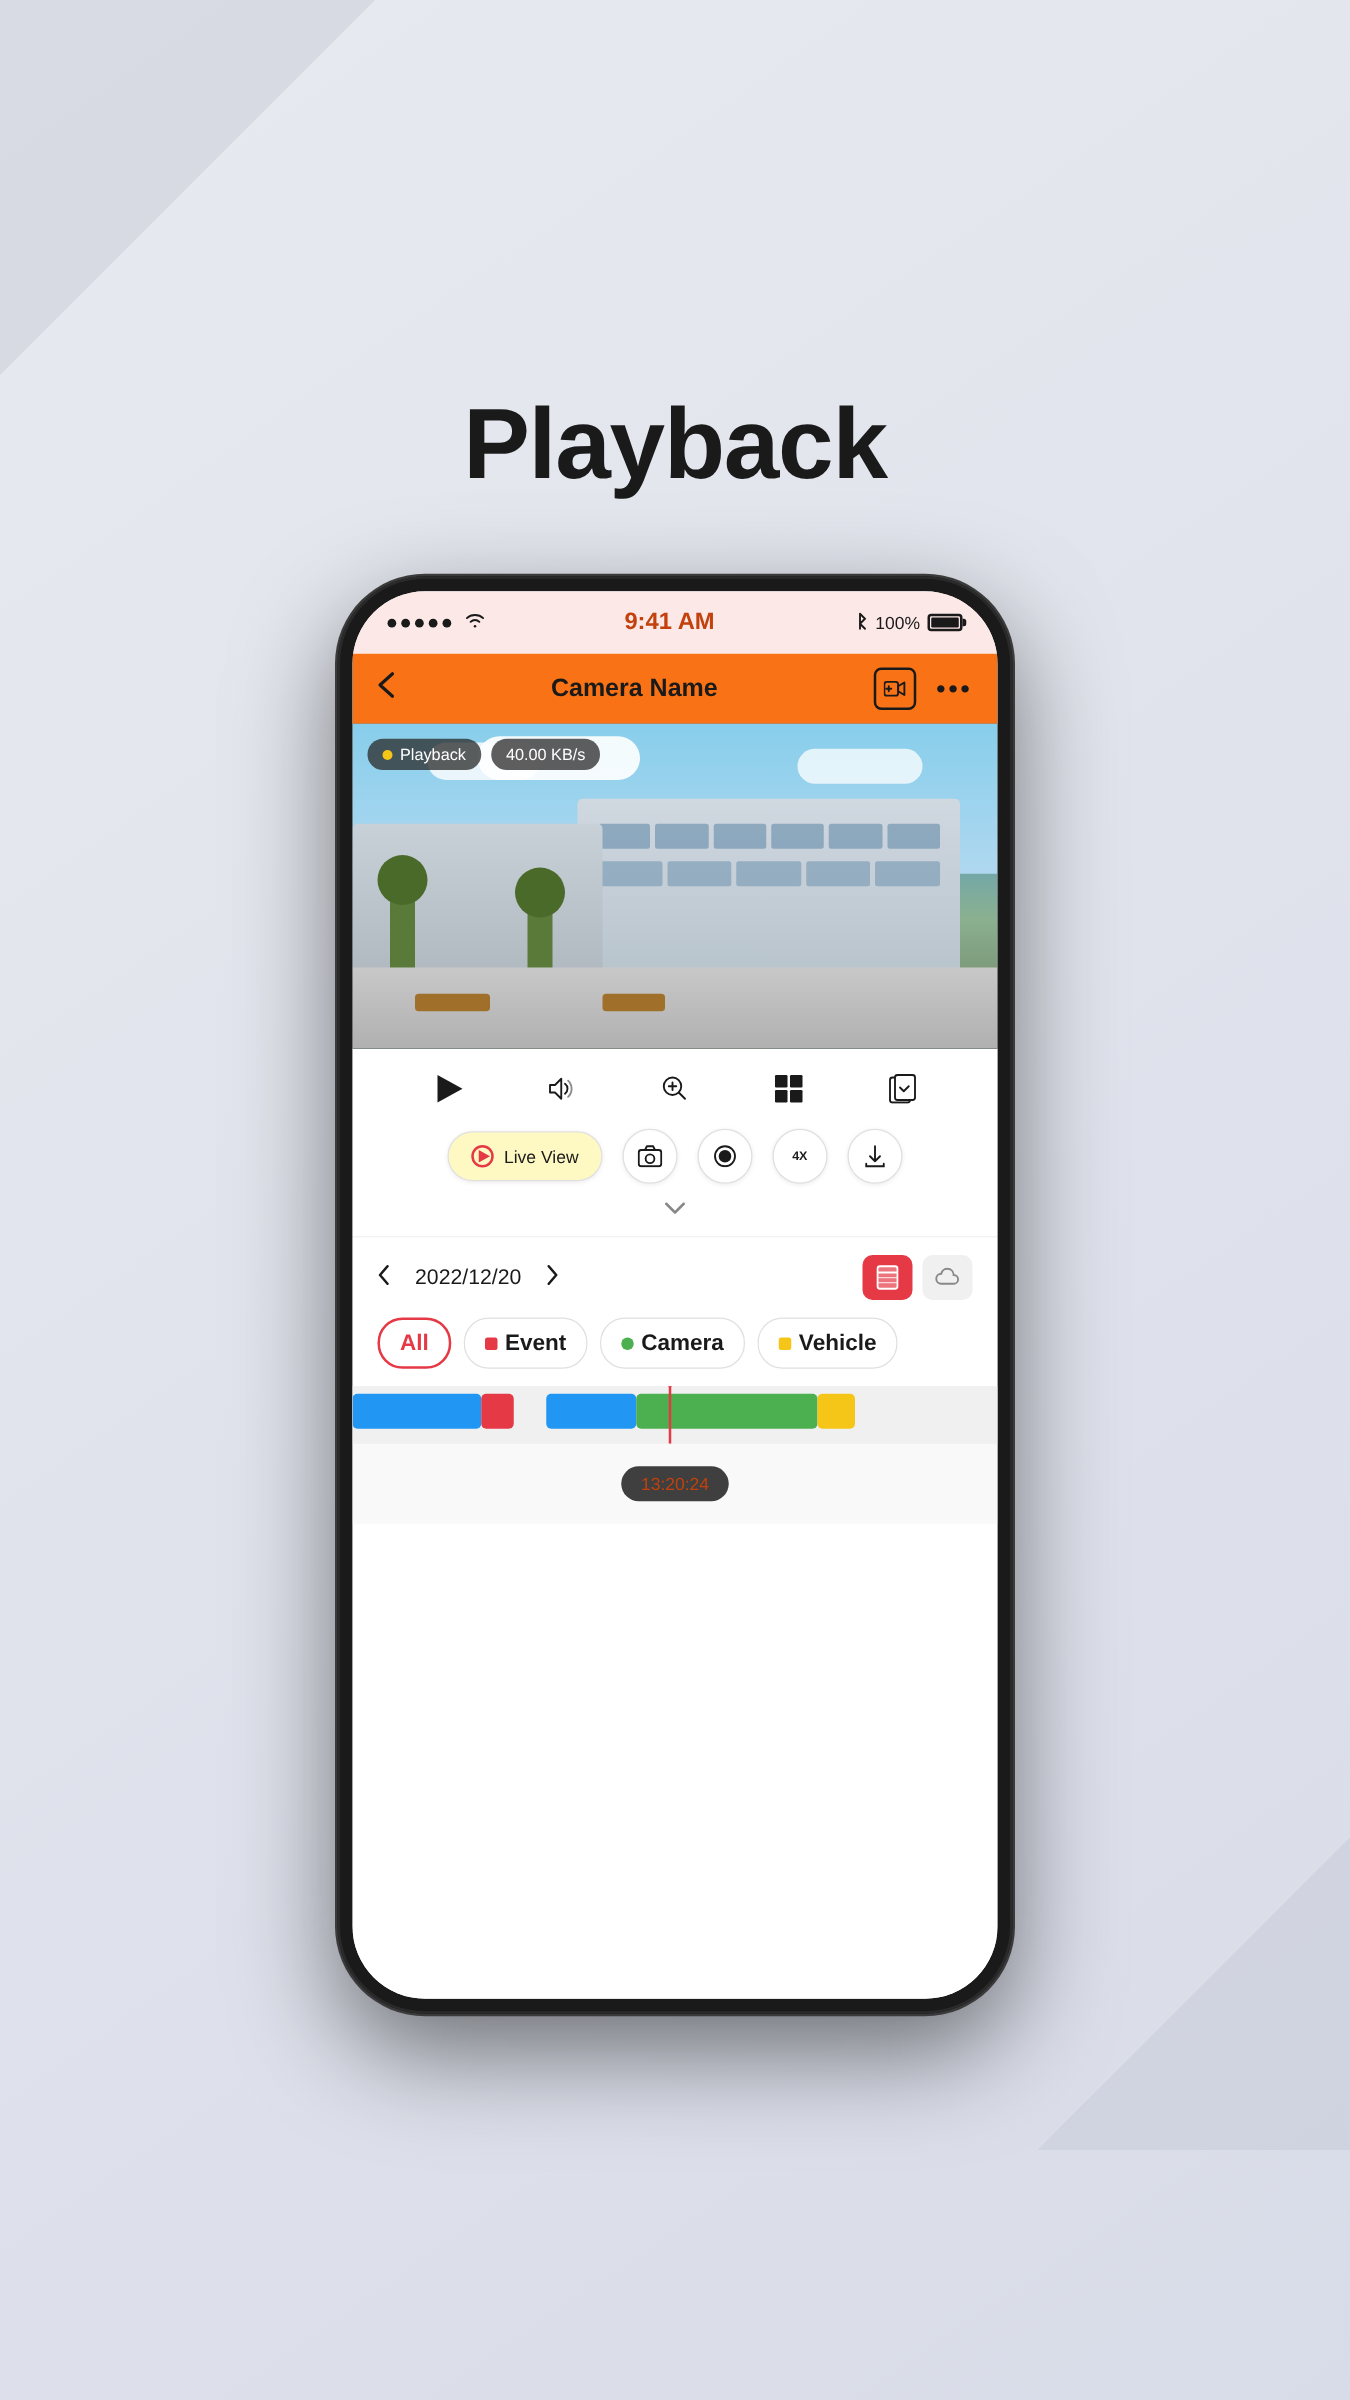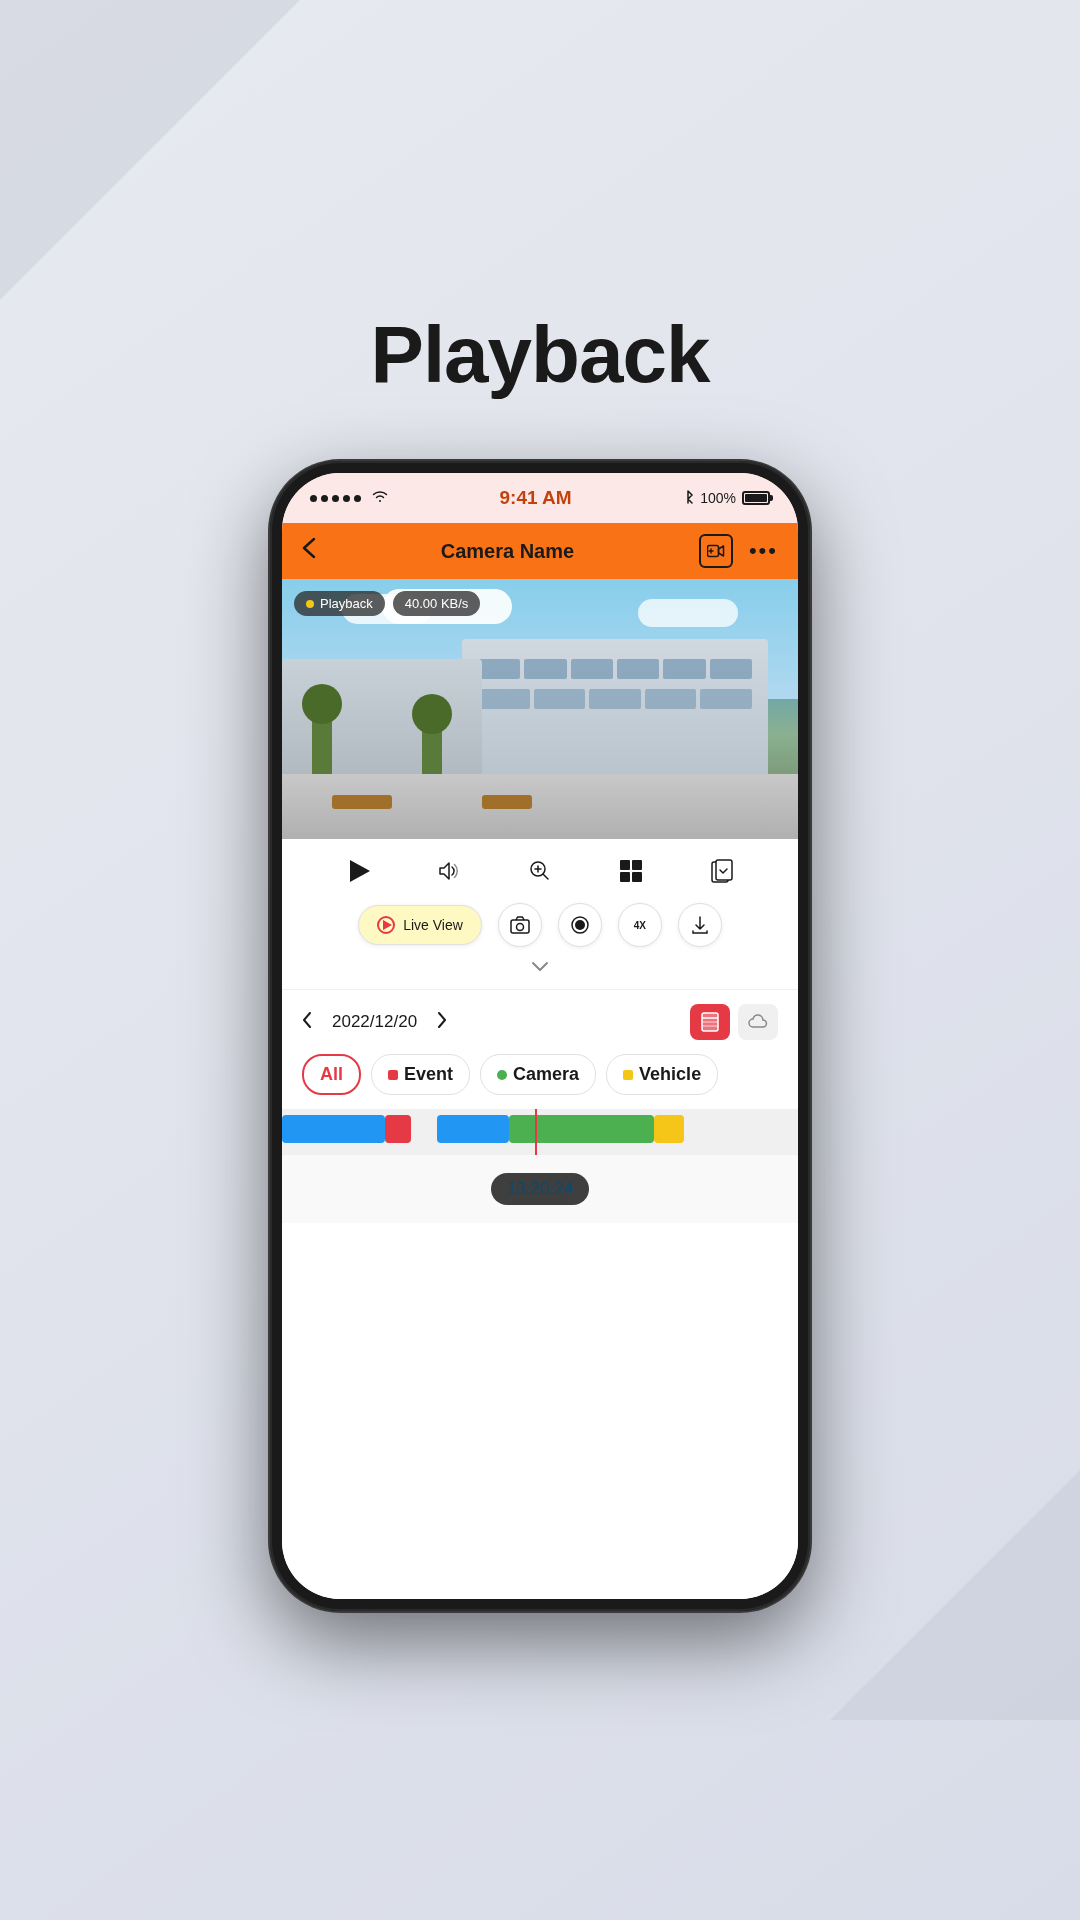--- a/index.html
+++ b/index.html
@@ -458,24 +458,24 @@
       transform: translateX(-50%);
       width: 0; height: 0;
       border-left: 6px solid transparent;
       border-right: 6px solid transparent;
       border-top: 8px solid #e63946;
     }
     
     .time-bubble {
       display: inline-block;
       background: rgba(30,30,30,0.85);
-      color: #0c4a6e;
+      color: #c2410c;
       padding: 6px 16px;
       border-radius: 20px;
-      font-size: 17px;
+      font-size: 14px;
       font-weight: 500;
       margin: 10px auto;
       text-align: center;
     }
     .time-bubble-row {
       display: flex;
       justify-content: center;
       padding: 8px 0;
     }
   </style>

